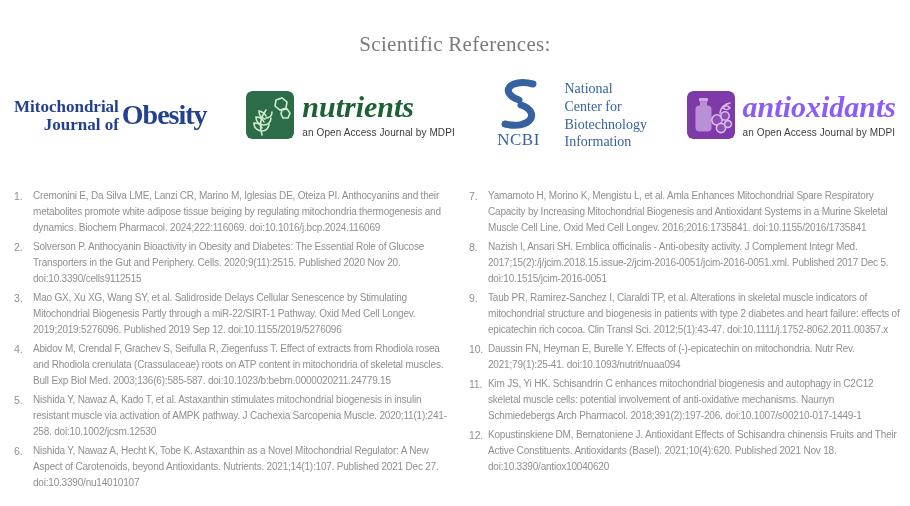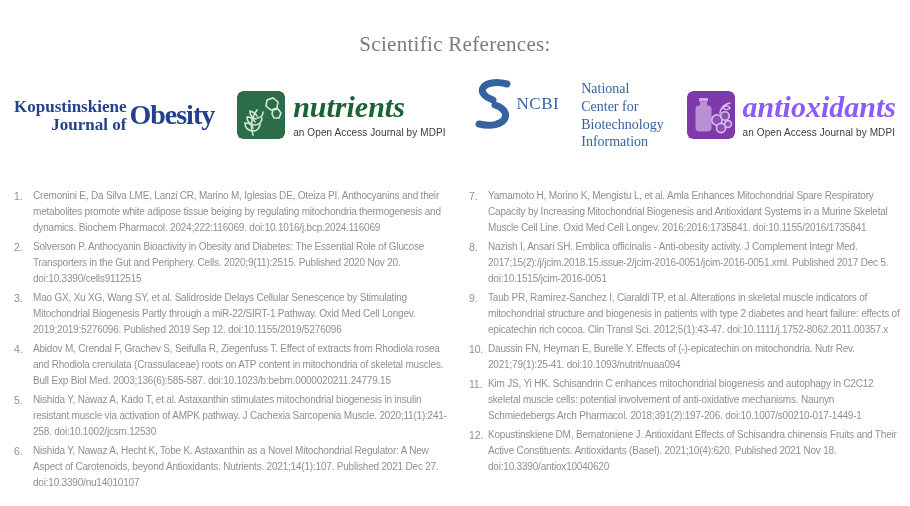--- a/index.html
+++ b/index.html
@@ -39,21 +39,21 @@
   .mdpi-word {
     font-family:"Liberation Serif", serif;
     font-style:italic; font-weight:bold;
     font-size:30px; line-height:1;
   }
   .mdpi-word.green { color:#1d6234; }
   .mdpi-word.purple { color:#8b5cf6; }
   .mdpi-tagline { font-size:10px; color:#3c3c3c; margin-top:5px; letter-spacing:0.1px; }
   
   .logo-ncbi { font-family:"Liberation Serif", serif; color:#36639f; align-items:flex-start; }
-  .ncbi-left { display:flex; flex-direction:row; align-items:center; margin-right:22px; }
+  .ncbi-left { display:flex; flex-direction:column; align-items:center; margin-right:22px; }
   .ncbi-abbr { font-size:17px; margin-top:1px; letter-spacing:0.5px; }
   .ncbi-lines { font-size:14px; line-height:1.28; padding-top:1px; }
   
   .refs {
     margin-top:37px;
     padding:0 8px 0 14px;
     display:flex;
     gap:22px;
   }
   .ref-col { width:434px; }
@@ -80,21 +80,21 @@
 <div class="page">
 
   <div class="title-row">
     <span class="page-title">Scientific References:</span>
   </div>
 
   <div class="logo-row">
 
     <div class="logo logo-ijo">
       <div class="ijo-stack">
-        <div>Kopustinskiene</div>
+        <div>Mitochondrial</div>
         <div>Journal of</div>
       </div>
       <div class="ijo-word">Obesity</div>
     </div>
 
     <div class="logo logo-nutrients">
       <svg class="mdpi-icon" viewBox="0 0 48 48">
         <rect x="0" y="0" width="48" height="48" rx="6" fill="#2d6c49"></rect>
         <g stroke="#cdeccd" stroke-width="1.6" fill="none" stroke-linecap="round">
           <path d="M16,44 C13,35 14,27 20,19"></path>

